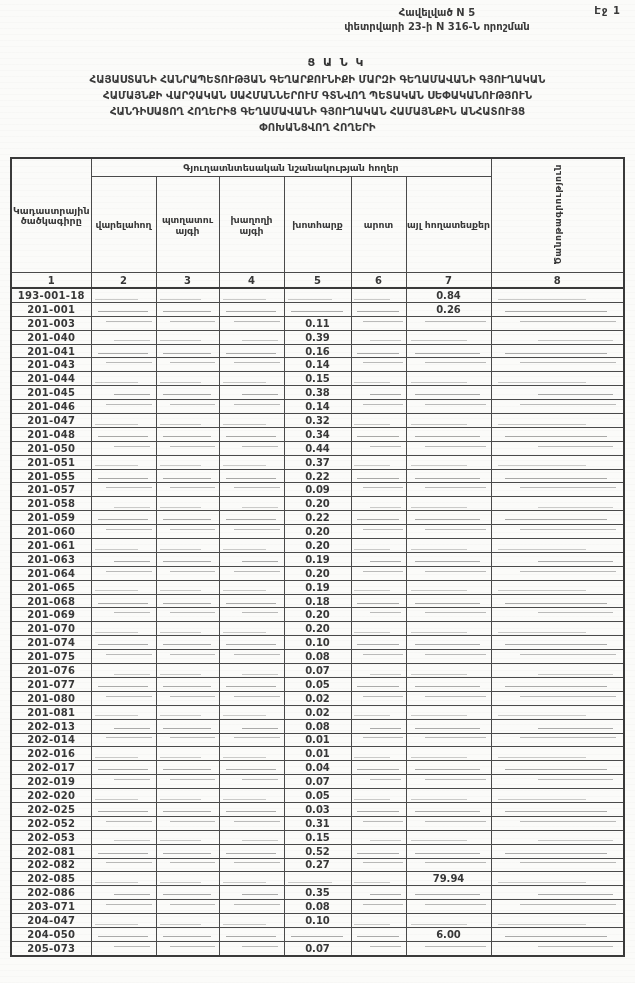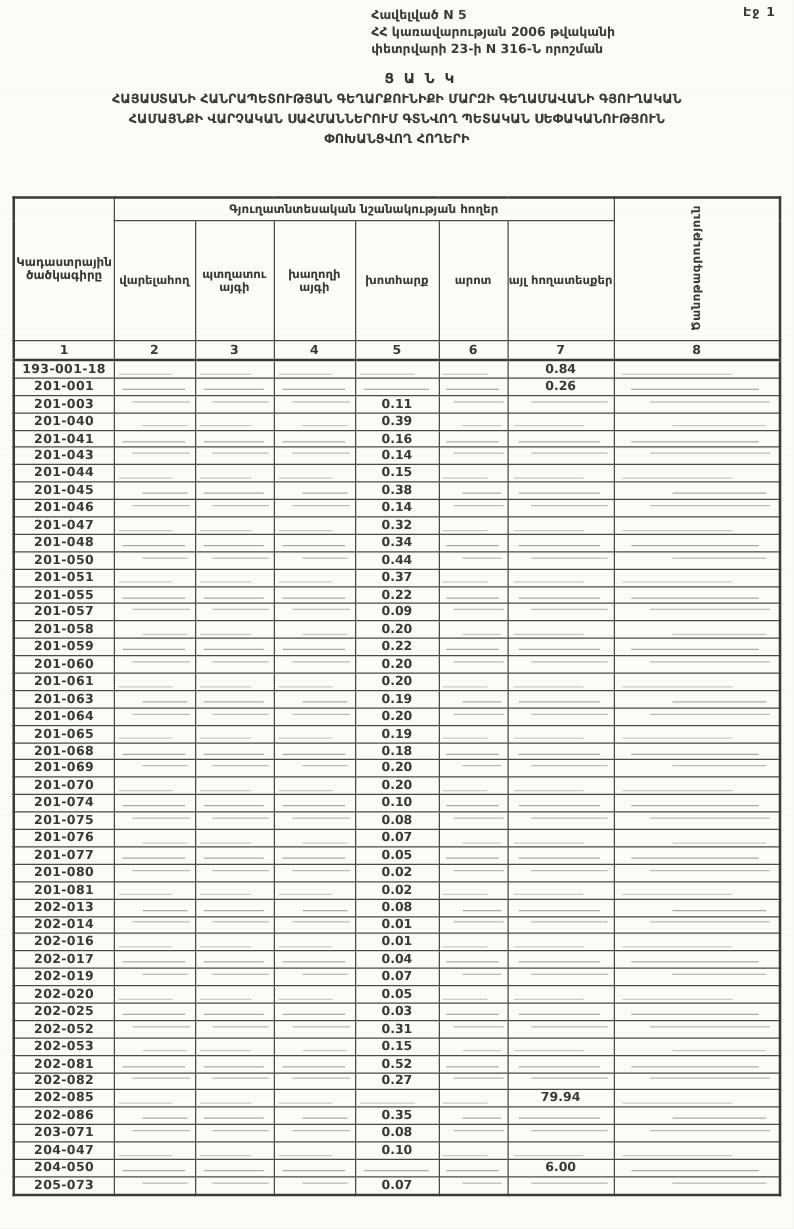--- a/index.html
+++ b/index.html
@@ -16,21 +16,21 @@
     background-image:repeating-linear-gradient(0deg, rgba(0,0,0,0.015) 0 1px, transparent 1px 6px);
     color:#2f2f2f;
     overflow:hidden;
   }
   .page-num{
     position:absolute;top:5px;right:14px;
     font-size:10px;font-weight:bold;color:#3a3a3a;letter-spacing:1px;
   }
   .appendix{
     position:absolute;top:6px;right:58px;width:280px;
-    font-size:10px;font-weight:bold;color:#3a3a3a;
+    text-align:center;font-size:10px;font-weight:bold;color:#3a3a3a;
     line-height:13.5px;
   }
   .doc-title{
     position:absolute;top:56px;left:0;width:100%;
     text-align:center;font-size:11px;font-weight:bold;color:#333;
     letter-spacing:2px;
     margin-left:19px;
   }
   .doc-subtitle{
     position:absolute;top:72px;left:0;width:100%;
@@ -91,29 +91,29 @@
 </style>
 </head>
 <body>
 
 <div class="page">
 
   <div class="page-num">Էջ 1</div>
 
   <div class="appendix">
     <div>Հավելված N 5</div>
-    <div>ՀՀ կառավարության 2006 թվականի</div>
     <div>փետրվարի 23-ի N 316-Ն որոշման</div>
   </div>
 
   <div class="doc-title">Ց Ա Ն Կ</div>
 
   <div class="doc-subtitle">
     <div>ՀԱՅԱՍՏԱՆԻ ՀԱՆՐԱՊԵՏՈՒԹՅԱՆ  ԳԵՂԱՐՔՈՒՆԻՔԻ ՄԱՐԶԻ ԳԵՂԱՄԱՎԱՆԻ ԳՅՈՒՂԱԿԱՆ</div>
     <div>ՀԱՄԱՅՆՔԻ ՎԱՐՉԱԿԱՆ ՍԱՀՄԱՆՆԵՐՈՒՄ  ԳՏՆՎՈՂ  ՊԵՏԱԿԱՆ ՍԵՓԱԿԱՆՈՒԹՅՈՒՆ</div>
+    <div>ՀԱՆԴԻՍԱՑՈՂ ՀՈՂԵՐԻՑ ԳԵՂԱՄԱՎԱՆԻ ԳՅՈՒՂԱԿԱՆ ՀԱՄԱՅՆՔԻՆ ԱՆՀԱՏՈՒՅՑ</div>
     <div>ՓՈԽԱՆՑՎՈՂ ՀՈՂԵՐԻ</div>
   </div>
 
   <table class="land">
     <colgroup>
       <col style="width:80px">
         <col style="width:65px">
         <col style="width:63px">
         <col style="width:65px">
       <col style="width:67px">

